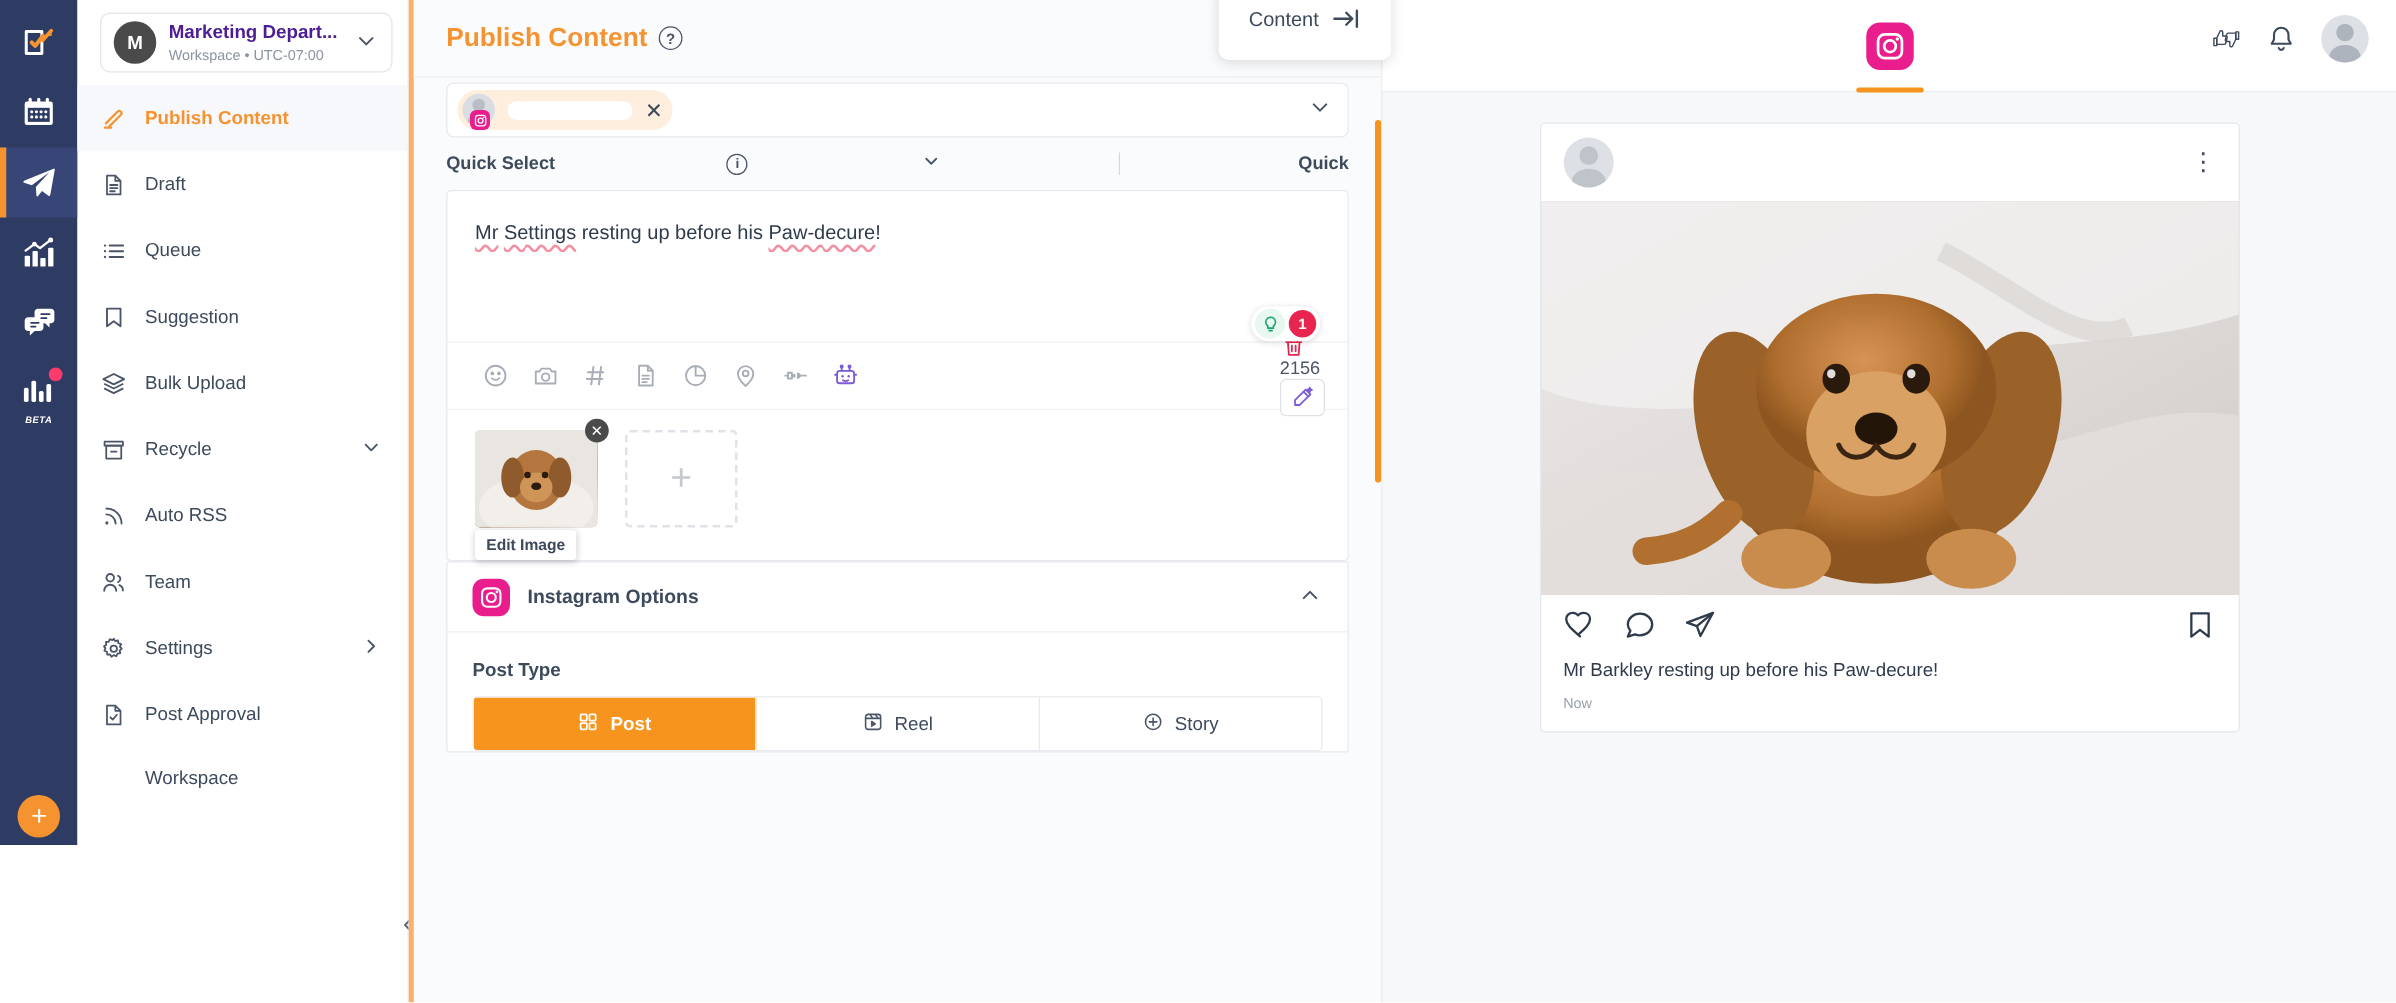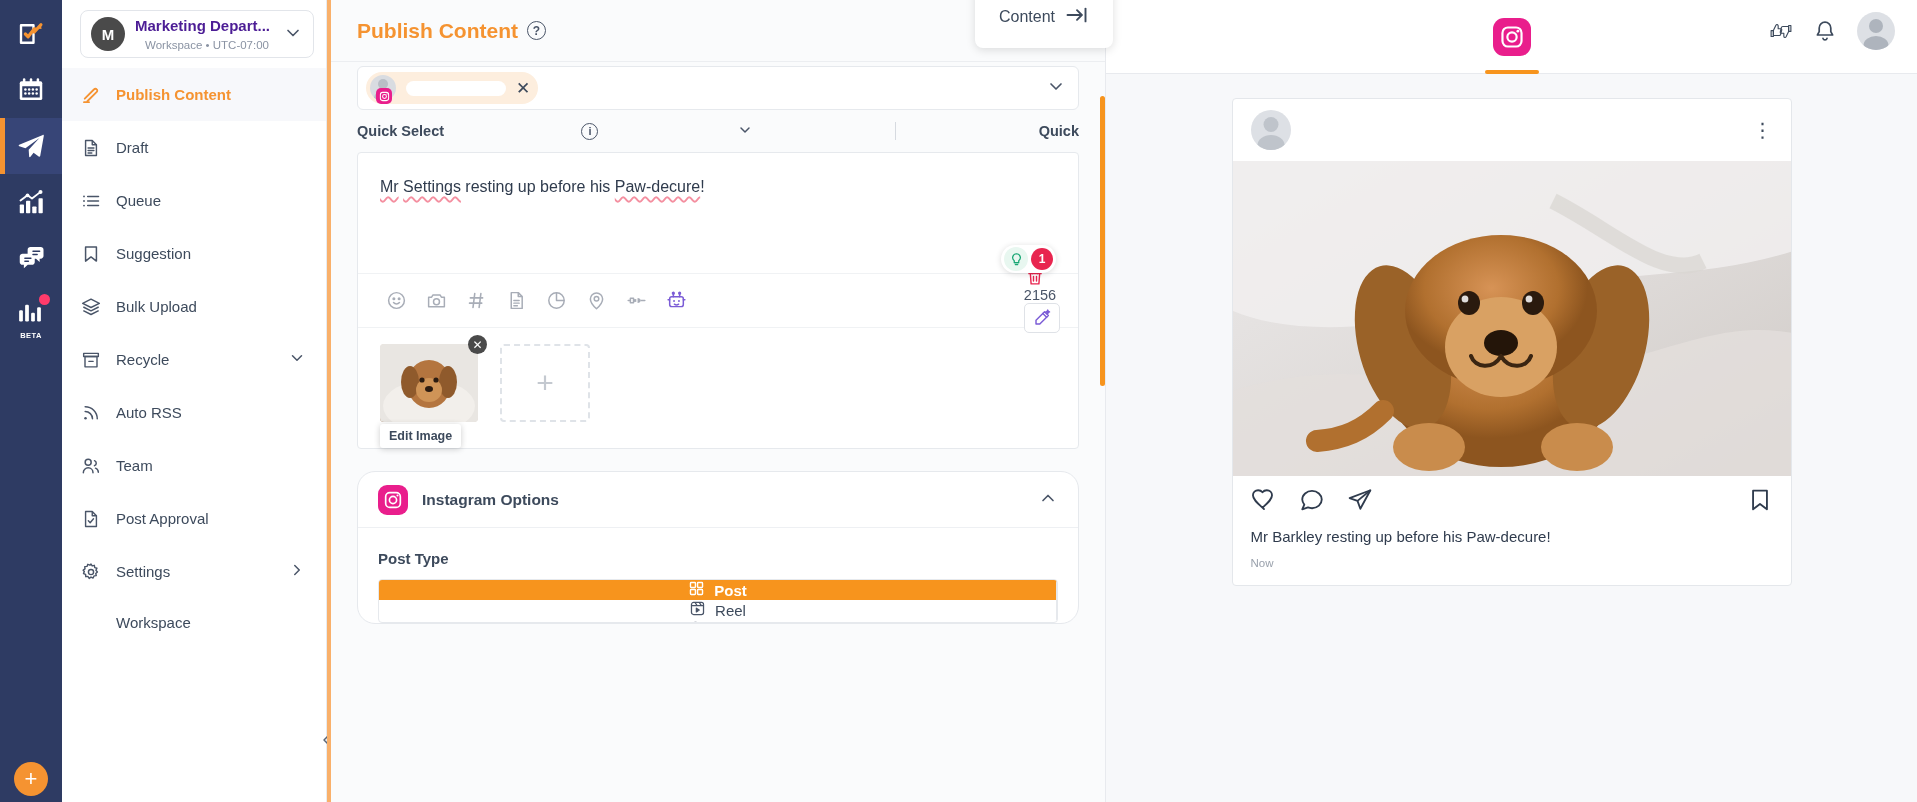--- a/index.html
+++ b/index.html
@@ -7,23 +7,23 @@
   body {
     font-family: "Liberation Sans", sans-serif;
     background: #ffffff;
     color: #3d4a5c;
     -webkit-font-smoothing: antialiased;
   }
   .app { position: relative; width: 1917px; height: 802px; display: flex; }
 
   
   .rail {
-    width: 62px; height: 802px; background: #2e3b63;
+    width: 62px; height: 676px; background: #2e3b63;
     display: flex; flex-direction: column; align-items: flex-end;
-    flex: 0 0 62px; position: relative;
+    flex: 0 0 62px; position: relative; font-style: italic;
   }
   .rail-item {
     width: 62px; height: 56px; display: flex; align-items: center;
     justify-content: center; position: relative; cursor: pointer;
   }
   .rail-item.active { background: #374577; }
   .rail-item.active::before {
     content: ""; position: absolute; left: 0; top: 0; bottom: 0;
     width: 5px; background: #f59331;
   }
@@ -56,21 +56,21 @@
   .ws-avatar {
     width: 34px; height: 34px; border-radius: 50%; background: #4a4a4a;
     color: #fff; display: flex; align-items: center; justify-content: center;
     font-size: 15px; font-weight: 600; flex: 0 0 34px;
   }
   .ws-texts { margin-left: 10px; overflow: hidden; flex: 1; }
   .ws-name {
     font-size: 15px; font-weight: 700; color: #4c1d95; white-space: nowrap;
     overflow: hidden; line-height: 1.2;
   }
-  .ws-sub { font-size: 11.5px; color: #8a93a3; margin-top: 4px; white-space: nowrap; text-align: center; }
+  .ws-sub { font-size: 11.5px; color: #8a93a3; margin-top: 4px; white-space: nowrap; }
   .chev { color: #5a6474; font-size: 14px; margin-left: 4px; }
 
   .nav { margin-top: 10px; }
   .nav-item {
     height: 53px; display: flex; align-items: center; padding-left: 18px;
     cursor: pointer; font-size: 15px; color: #3d4a5c; position: relative;
   }
   .nav-item.active { background: #f7f8fb; color: #f59331; font-weight: 700; }
   .nav-ico {
     width: 22px; height: 22px; margin-right: 14px; flex: 0 0 22px;
@@ -226,39 +226,38 @@
     box-shadow: 0 1px 6px rgba(0,0,0,.2); border-radius: 3px; padding: 5px 9px;
     font-size: 12.5px; color: #3d4a5c; white-space: nowrap; font-weight: 600;
   }
   .add-media {
     width: 90px; height: 78px; border: 2px dashed #dfe3e8; border-radius: 4px;
     margin-left: 22px; display: flex; align-items: center; justify-content: center;
     color: #c4c9d0; font-size: 30px; cursor: pointer; font-weight: 300;
   }
 
   .ig-card {
-    background: #fff; border: 1px solid #e6e9ed; border-radius: 18px;
-    margin-top: 22px;
+    background: #fff; border: 1px solid #e6e9ed; border-radius: 2px;
   }
   .ig-card-head {
     height: 56px; display: flex; align-items: center; padding: 0 20px;
     border-bottom: 1px solid #eef0f3;
   }
   .ig-logo {
     width: 30px; height: 30px; border-radius: 9px; background: #e91e8c;
     display: flex; align-items: center; justify-content: center; flex: 0 0 30px;
   }
   .ig-logo svg { width: 20px; height: 20px; }
   .ig-card-title { font-size: 15.5px; font-weight: 700; margin-left: 14px; color: #3d4a5c; }
   .ig-collapse { margin-left: auto; color: #5a6474; font-size: 15px; cursor: pointer; }
 
   .post-type-lbl { font-size: 15px; font-weight: 700; padding: 22px 20px 12px 20px; color: #3d4a5c; }
   .type-tabs {
     display: flex; margin: 0 20px; border: 1px solid #e6e9ed; border-radius: 4px;
-    overflow: hidden; height: 44px; flex-direction: column;
+    overflow: hidden; height: 44px;
   }
   .type-tab {
     flex: 1; display: flex; align-items: center; justify-content: center;
     font-size: 15px; color: #3d4a5c; cursor: pointer; gap: 9px;
     border-right: 1px solid #e6e9ed;
   }
   .type-tab:last-child { border-right: none; }
   .type-tab.active { background: #f7941d; color: #fff; font-weight: 600; }
   .type-tab svg { width: 17px; height: 17px; }
 
@@ -537,41 +536,41 @@
             <path d="M16.2 5.6a3.2 3.2 0 010 6"></path>
             <path d="M17.4 14.6c2 .8 3.4 2.6 3.4 5"></path>
           </svg>
         </span>
         <span>Team</span>
       </div>
 
       <div class="nav-item">
         <span class="nav-ico">
           <svg viewBox="0 0 24 24" fill="none" stroke="#4a5568" stroke-width="1.7" stroke-linejoin="round">
-            <path d="M5.5 3h8l5 5v13h-13z"></path>
-              <path d="M13.5 3v5h5"></path>
-            <path d="M8.8 14.2l2.2 2.2 4-4.6" stroke-linecap="round"></path>
-          </svg>
-        </span>
-        <span>Post Approval</span>
-      </div>
-
-      <div class="nav-item">
-        <span class="nav-ico">
-          <svg viewBox="0 0 24 24" fill="none" stroke="#4a5568" stroke-width="1.7" stroke-linejoin="round">
             <circle cx="12" cy="12" r="3.1"></circle>
             <path d="M12 2.4l1.4 2.3 2.6-.7.5 2.7 2.6.8-1.2 2.4 1.8 2-2 1.8.6 2.6-2.7.4-1.1 2.5-2.5-1.1-2.2 1.6-1.4-2.3-2.7.2-.2-2.7-2.5-1 1-2.5L2.6 9.8l2.2-1.6-.3-2.7 2.7-.2 1-2.5 2.5 1z"></path>
           </svg>
         </span>
         <span>Settings</span>
         <span class="nav-arrow">
           <svg viewBox="0 0 24 24" width="18" height="18" fill="none" stroke="#4a5568" stroke-width="2" stroke-linecap="round" stroke-linejoin="round">
               <path d="M9 6l6 6-6 6"></path>
             </svg>
         </span>
+      </div>
+
+      <div class="nav-item">
+        <span class="nav-ico">
+          <svg viewBox="0 0 24 24" fill="none" stroke="#4a5568" stroke-width="1.7" stroke-linejoin="round">
+            <path d="M5.5 3h8l5 5v13h-13z"></path>
+              <path d="M13.5 3v5h5"></path>
+            <path d="M8.8 14.2l2.2 2.2 4-4.6" stroke-linecap="round"></path>
+          </svg>
+        </span>
+        <span>Post Approval</span>
       </div>
 
       <div class="nav-sub">
         <span>Workspace</span>
       </div>
 
     </div>
 
     <div class="sb-collapse">
       <svg viewBox="0 0 24 24" width="16" height="16" fill="none" stroke="#5a6474" stroke-width="2.2" stroke-linecap="round" stroke-linejoin="round">

